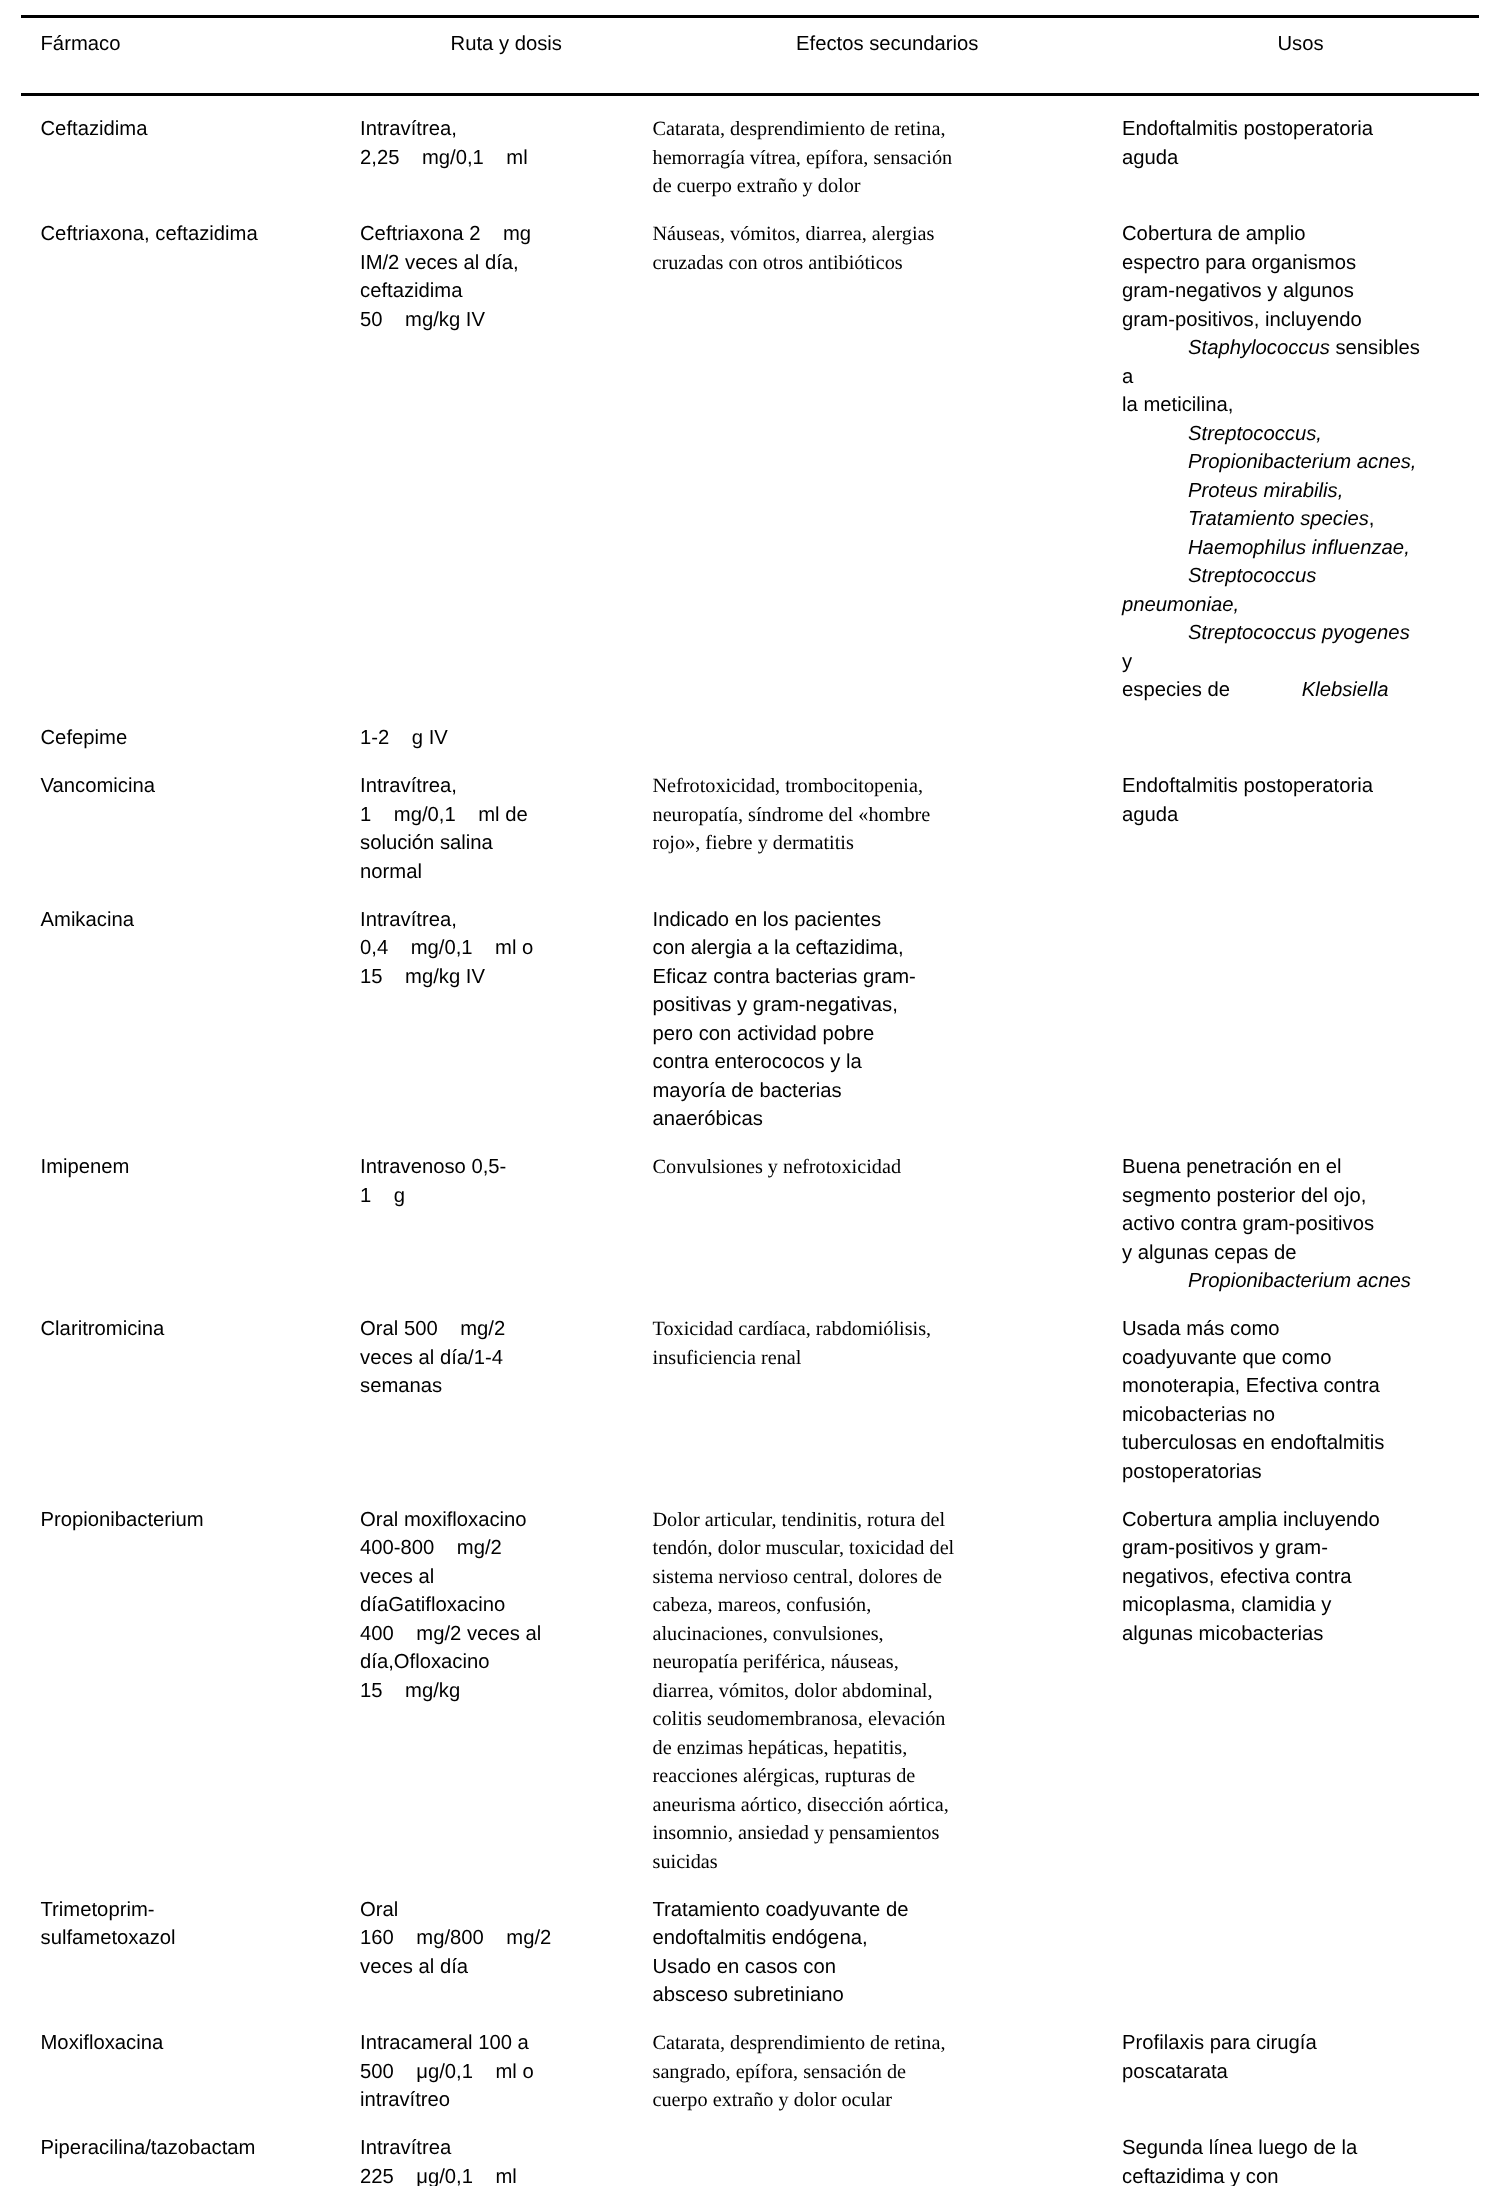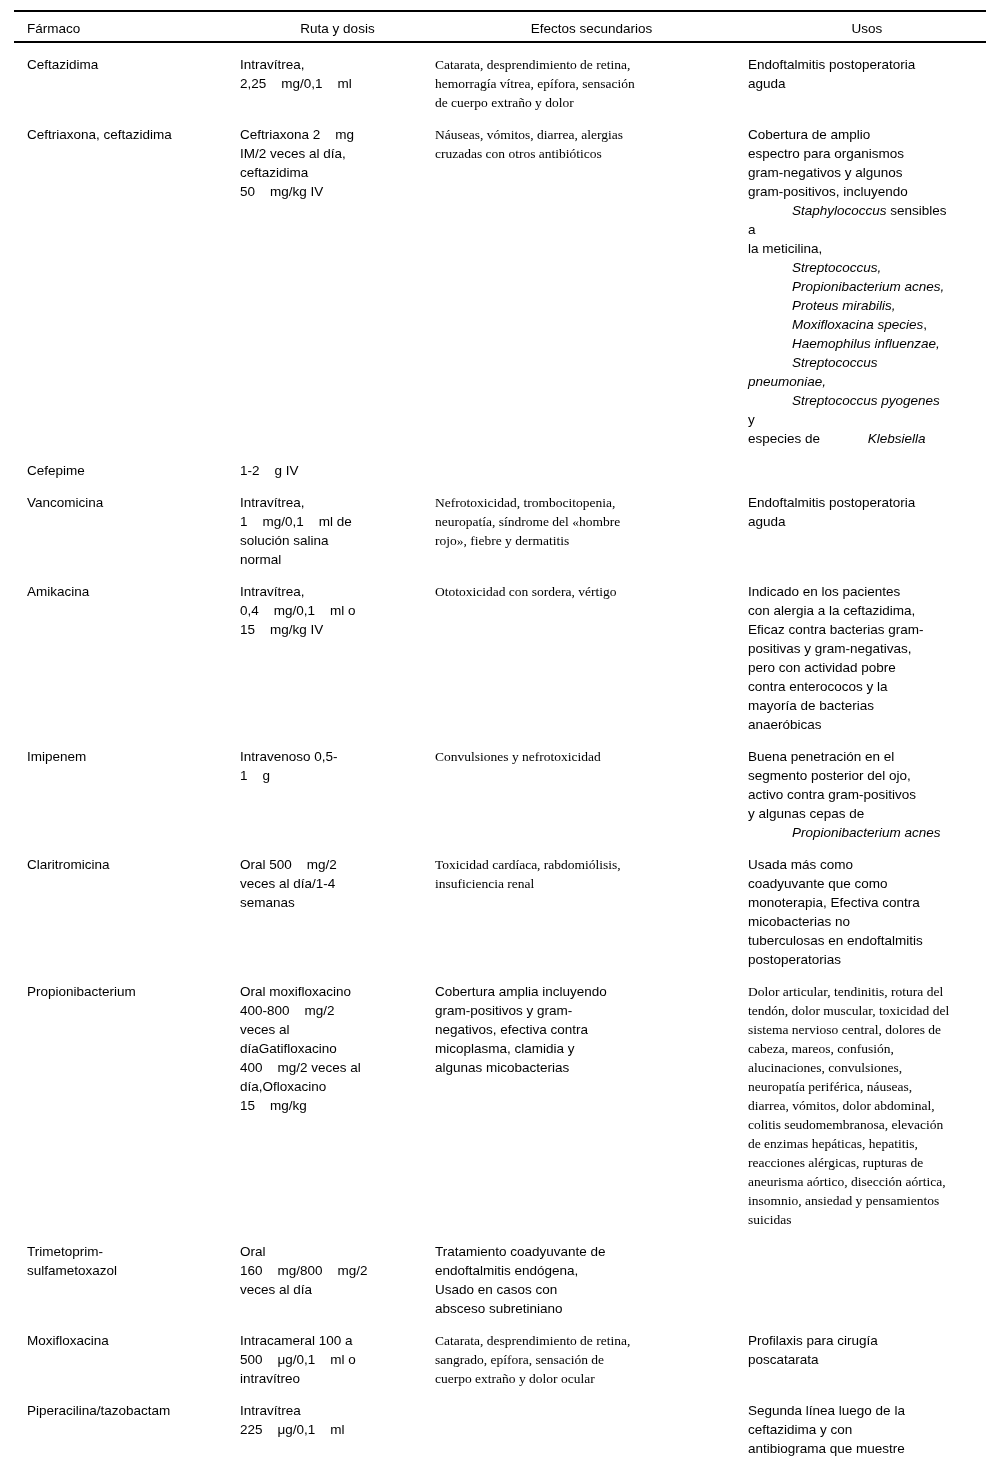--- a/index.html
+++ b/index.html
@@ -24,21 +24,21 @@
   }
   .grid-row {
     display: grid;
     grid-template-columns: 213px 195px 313px 238px;
     padding-left: 13px;
     box-sizing: border-box;
   }
   .header-row {
     border-bottom: 2px solid #000;
     padding-top: 7px;
-    padding-bottom: 3px;
+    padding-bottom: 24px;
   }
   .header-cell { text-align: center; }
   .header-cell.first { text-align: left; }
   .body-row .cell {
     white-space: pre-wrap;
     padding-bottom: 13px;
     box-sizing: border-box;
   }
   .body-row:first-of-type .cell { padding-top: 12px; }
   .cell.col-farmaco { padding-right: 12px; }
@@ -80,21 +80,21 @@
     <div class="cell col-efectos">Náuseas, vómitos, diarrea, alergias
 cruzadas con otros antibióticos</div>
     <div class="cell col-usos">Cobertura de amplio
 espectro para organismos
 gram-negativos y algunos
 gram-positivos, incluyendo
 <i>Staphylococcus</i> sensibles a
 la meticilina, <i>Streptococcus,</i>
 <i>Propionibacterium acnes,</i>
 <i>Proteus mirabilis,</i>
-<i>Moxifloxacina species</i>,
+<i>Tratamiento species</i>,
 <i>Haemophilus influenzae,</i>
 <i>Streptococcus pneumoniae,</i>
 <i>Streptococcus pyogenes</i> y
 especies de <i>Klebsiella</i></div>
   </div>
 
   <div class="grid-row body-row">
     <div class="cell col-farmaco">Cefepime</div>
     <div class="cell col-ruta">1-2    g IV</div>
     <div class="cell col-efectos"></div>
@@ -112,21 +112,20 @@
 rojo», fiebre y dermatitis</div>
     <div class="cell col-usos">Endoftalmitis postoperatoria
 aguda</div>
   </div>
 
   <div class="grid-row body-row">
     <div class="cell col-farmaco">Amikacina</div>
     <div class="cell col-ruta">Intravítrea,
 0,4    mg/0,1    ml o
 15    mg/kg IV</div>
-    <div class="cell col-efectos">Ototoxicidad con sordera, vértigo</div>
     <div class="cell col-usos">Indicado en los pacientes
 con alergia a la ceftazidima,
 Eficaz contra bacterias gram-
 positivas y gram-negativas,
 pero con actividad pobre
 contra enterococos y la
 mayoría de bacterias
 anaeróbicas</div>
   </div>
 
@@ -159,38 +158,38 @@
 
   <div class="grid-row body-row">
     <div class="cell col-farmaco">Propionibacterium</div>
     <div class="cell col-ruta">Oral moxifloxacino
 400-800    mg/2
 veces al
 díaGatifloxacino
 400    mg/2 veces al
 día,Ofloxacino
 15    mg/kg</div>
-    <div class="cell col-usos">Cobertura amplia incluyendo
-gram-positivos y gram-
-negativos, efectiva contra
-micoplasma, clamidia y
-algunas micobacterias</div>
     <div class="cell col-efectos">Dolor articular, tendinitis, rotura del
 tendón, dolor muscular, toxicidad del
 sistema nervioso central, dolores de
 cabeza, mareos, confusión,
 alucinaciones, convulsiones,
 neuropatía periférica, náuseas,
 diarrea, vómitos, dolor abdominal,
 colitis seudomembranosa, elevación
 de enzimas hepáticas, hepatitis,
 reacciones alérgicas, rupturas de
 aneurisma aórtico, disección aórtica,
 insomnio, ansiedad y pensamientos
 suicidas</div>
+    <div class="cell col-usos">Cobertura amplia incluyendo
+gram-positivos y gram-
+negativos, efectiva contra
+micoplasma, clamidia y
+algunas micobacterias</div>
   </div>
 
   <div class="grid-row body-row">
     <div class="cell col-farmaco">Trimetoprim-
 sulfametoxazol</div>
     <div class="cell col-ruta">Oral
 160    mg/800    mg/2
 veces al día</div>
     <div class="cell col-usos">Tratamiento coadyuvante de
 endoftalmitis endógena,

